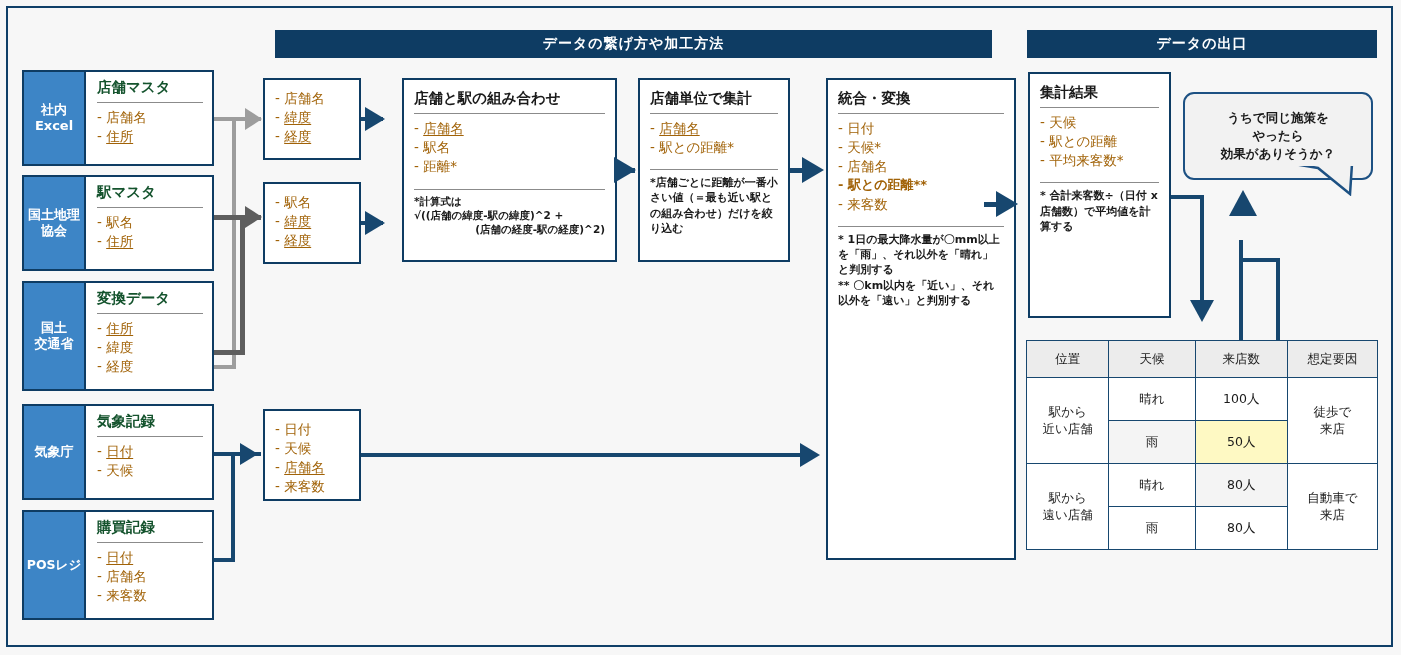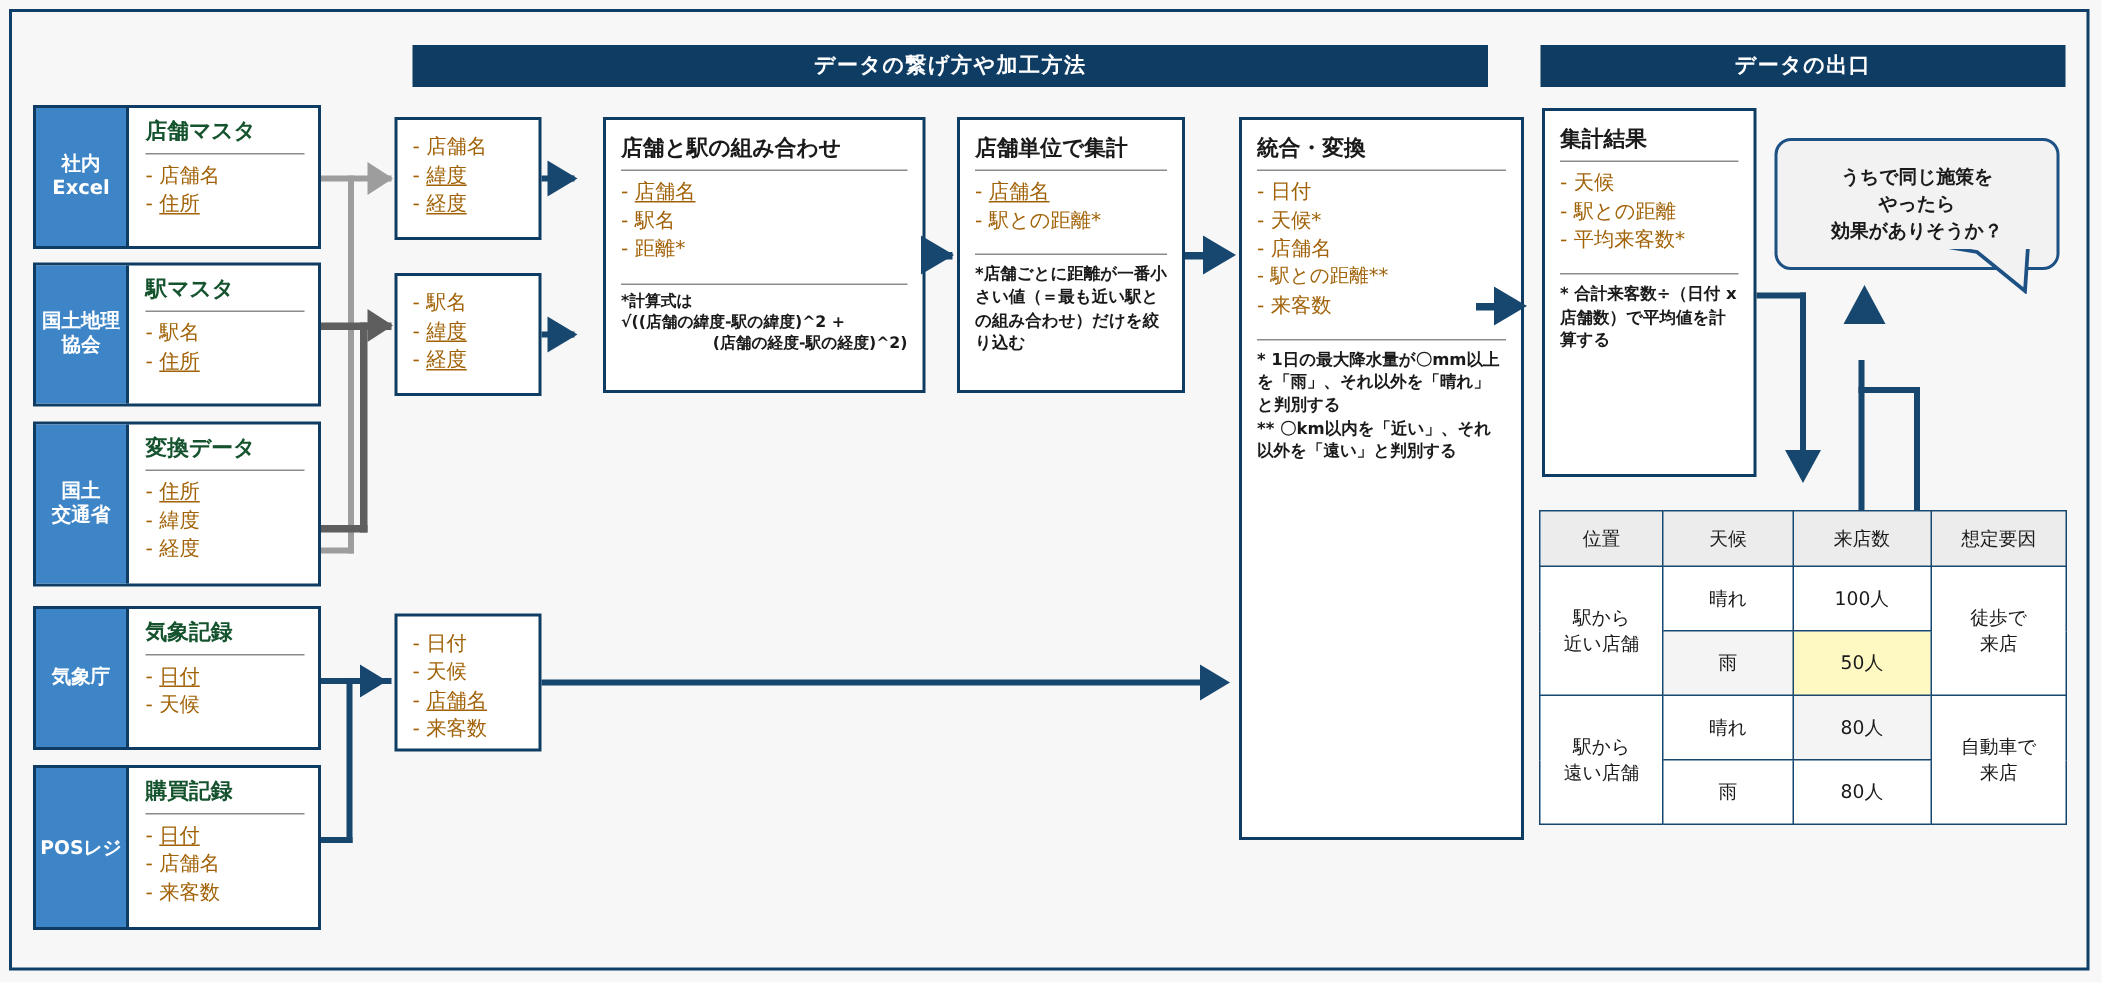--- a/index.html
+++ b/index.html
@@ -230,21 +230,21 @@
   <div class="lnd" style="left:361px;top:453px;width:455px;height:4px;"></div>
   <div class="atri" style="left:800px;top:443px;border-top:12px solid transparent;border-bottom:12px solid transparent;border-left:20px solid #17476f;"></div>
 
   <div class="box" style="left:826px;top:78px;width:190px;height:482px;">
     <div class="ttl">統合・変換</div>
     <hr class="hr">
     <div class="fields">
       <div>- 日付</div>
       <div>- 天候*</div>
       <div>- 店舗名</div>
-      <div style="font-size:13px;">- 駅との距離**</div>
+      <div style="font-size:13px;font-weight:bold;">- 駅との距離**</div>
       <div>- 来客数</div>
     </div>
     <hr class="hr" style="margin-top:12px;">
     <div class="note2">* 1日の最大降水量が〇mm以上を「雨」、それ以外を「晴れ」と判別する</div>
     <div class="note2" style="">** 〇km以内を「近い」、それ以外を「遠い」と判別する</div>
   </div>
 
   <div class="lnd" style="left:984px;top:202px;width:22px;height:5px;"></div>
   <div class="atri" style="left:996px;top:191px;border-top:13px solid transparent;border-bottom:13px solid transparent;border-left:22px solid #17476f;"></div>
 

